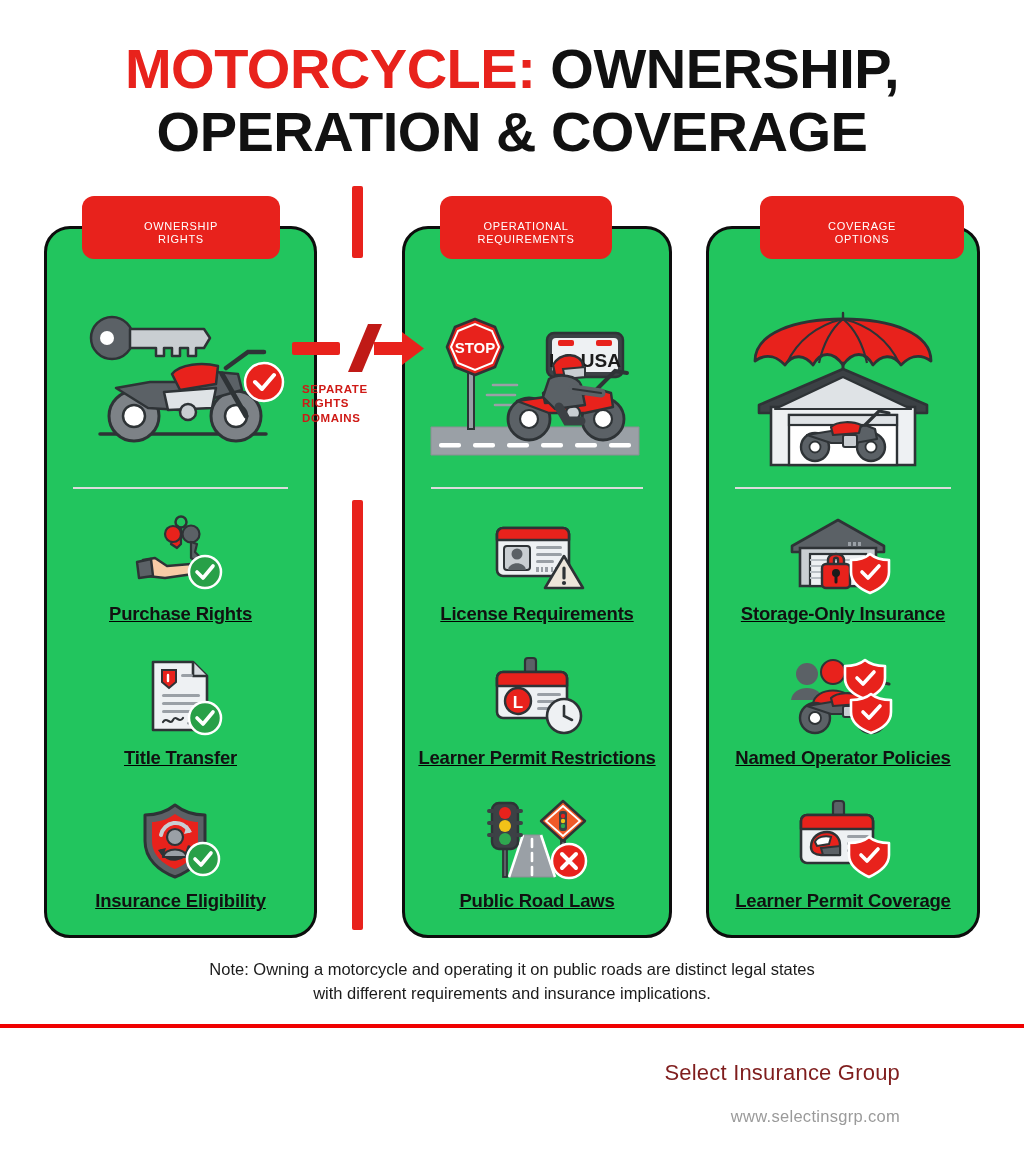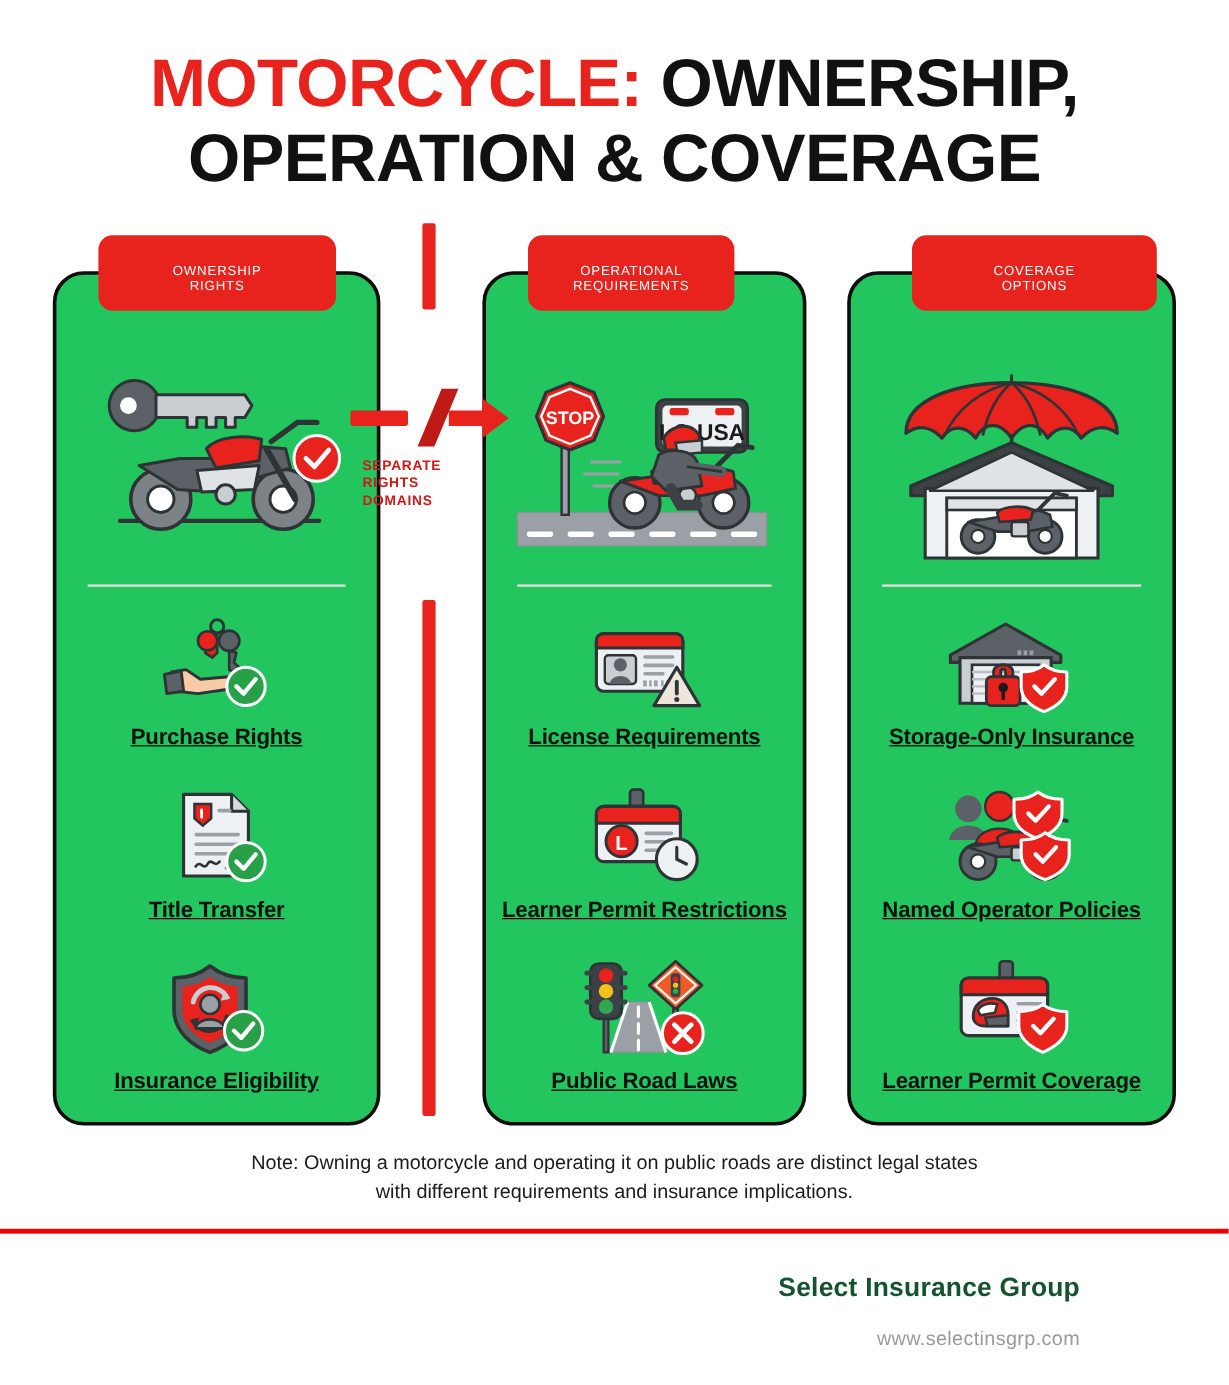--- a/index.html
+++ b/index.html
@@ -172,22 +172,22 @@
     background: #F00000;
   }
   .brand {
     position: absolute;
     top: 1060px;
     right: 124px;
     text-align: right;
   }
   .brand-name {
     font-size: 22px;
-    font-weight: bold;
-    color: #14532d;
+    font-weight: normal;
+    color: #7f1d1d;
     letter-spacing: 0.2px;
   }
   .brand-url {
     margin-top: 21px;
     font-size: 16.5px;
     color: #9a9a9a;
     letter-spacing: 0.3px;
   }
   svg { display: block; overflow: visible; }
 </style>

